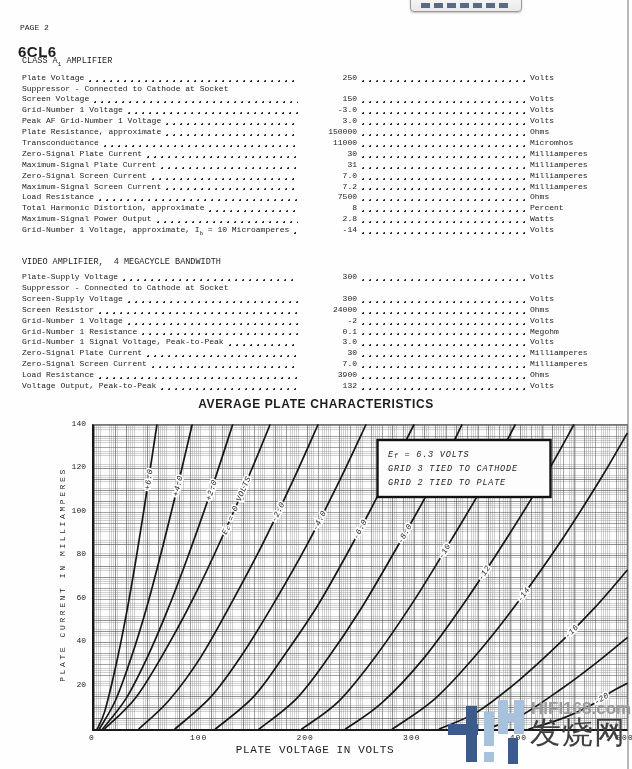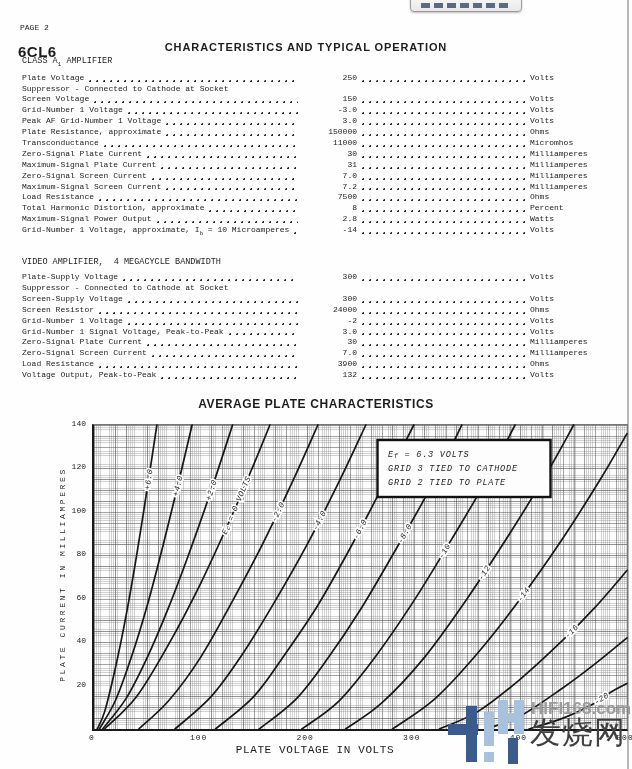--- a/index.html
+++ b/index.html
@@ -59,21 +59,20 @@
 <div id="page">
 
   <div id="scan-edge"></div>
 
   <div id="crop-btn">
     <div class="glyphs"></div>
   </div>
 
   <div id="tube-title" class="sans">6CL6</div>
   <div id="page-label">PAGE 2</div>
-  <div id="main-title" class="sans">CHARACTERISTICS AND TYPICAL OPERATION</div>
 
   <div id="specs">
       <div class="sec-heading">CLASS A<sub>1</sub> AMPLIFIER</div>
       <div class="row">
         <span class="lbl">Plate Voltage</span>
         <span class="leader"></span>
         <span class="val">250</span>
         <span class="leader2"></span>
         <span class="unit">Volts</span>
       </div>
@@ -195,20 +194,27 @@
         <span class="val">24000</span>
         <span class="leader2"></span>
         <span class="unit">Ohms</span>
       </div>
       <div class="row">
         <span class="lbl">Grid-Number 1 Voltage</span>
         <span class="leader"></span>
         <span class="val">-2</span>
         <span class="leader2"></span>
         <span class="unit">Volts</span>
+      </div>
+      <div class="row">
+        <span class="lbl">Grid-Number 1 Resistance</span>
+        <span class="leader"></span>
+        <span class="val">0.1</span>
+        <span class="leader2"></span>
+        <span class="unit">Megohm</span>
       </div>
       <div class="row">
         <span class="lbl">Grid-Number 1 Signal Voltage, Peak-to-Peak</span>
         <span class="leader"></span>
         <span class="val">3.0</span>
         <span class="leader2"></span>
         <span class="unit">Volts</span>
       </div>
       <div class="row">
         <span class="lbl">Zero-Signal Plate Current</span>

